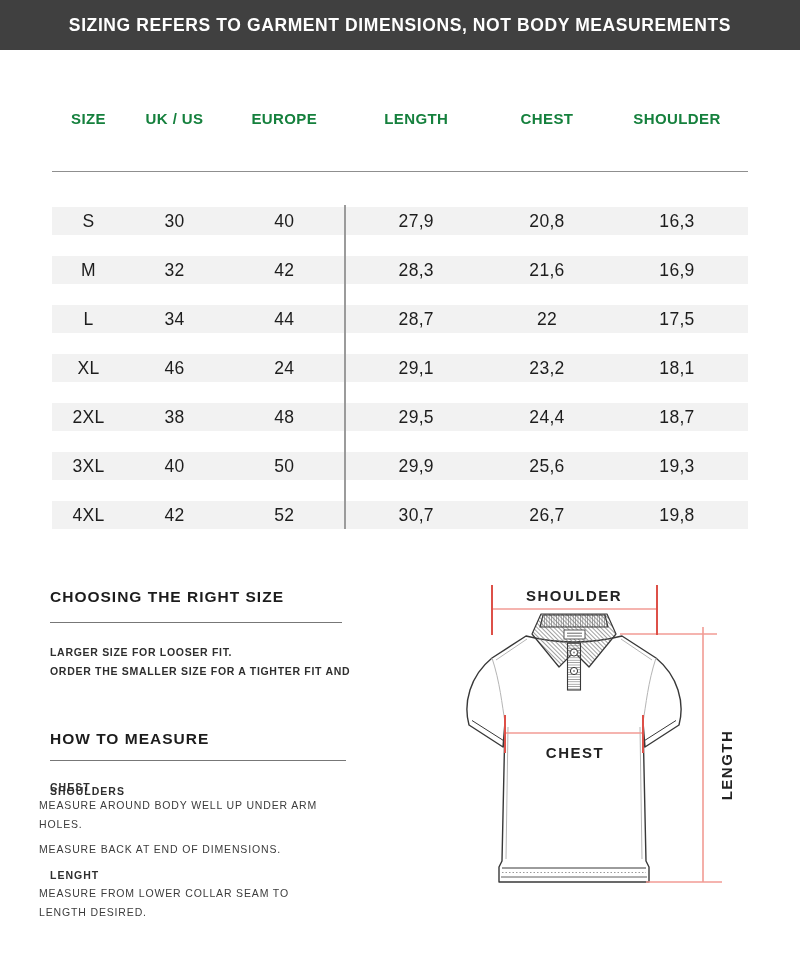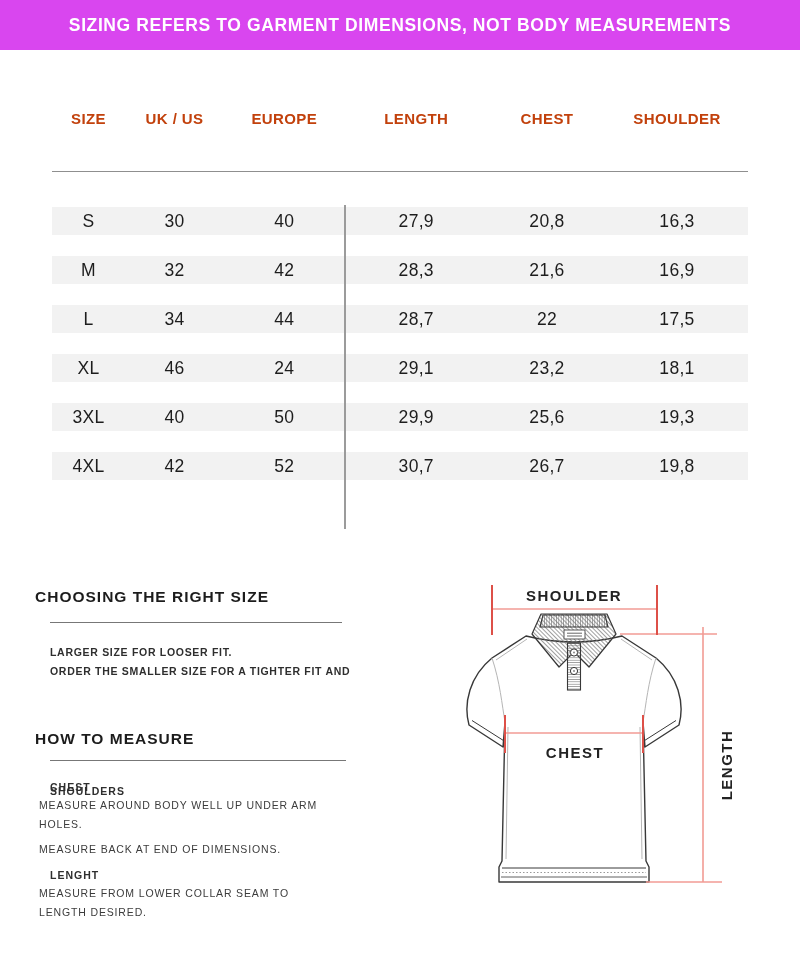--- a/index.html
+++ b/index.html
@@ -1,41 +1,41 @@
 <!DOCTYPE html>
 <html><head>
 <meta charset="utf-8">
 <style>
   html,body{margin:0;padding:0}
   body{
     width:800px;height:956px;position:relative;background:#fff;
     font-family:"Liberation Sans",sans-serif;overflow:hidden;
   }
   .banner{
-    position:absolute;left:0;top:0;width:800px;height:50px;background:#d946ef;
+    position:absolute;left:0;top:0;width:800px;height:50px;background:#404040;
     display:flex;align-items:center;justify-content:center;
   }
   .banner span{color:#fff;font-weight:700;font-size:17.5px;letter-spacing:.6px}
 
   .thead{
     position:absolute;left:52px;top:110px;width:696px;display:grid;
     grid-template-columns:73px 99px 120.5px 143.5px 118px 142px;
   }
-  .thead div{text-align:center;font-weight:700;font-size:15px;letter-spacing:.4px;color:#c2410c}
+  .thead div{text-align:center;font-weight:700;font-size:15px;letter-spacing:.4px;color:#15803d}
   .hrule{position:absolute;left:52px;top:171px;width:696px;height:1px;background:#8f8f8f}
 
   .rows{position:absolute;left:52px;top:207px;width:696px;display:flex;flex-direction:column;gap:21px}
   .trow{
     height:28px;background:#f2f2f2;display:grid;align-items:center;
     grid-template-columns:73px 99px 120.5px 143.5px 118px 142px;
   }
   .trow div{text-align:center;font-size:17.5px;color:#1d1d1d;letter-spacing:.3px}
   .vdiv{position:absolute;left:344px;top:205px;width:2px;height:324px;background:#9b9b9b}
 
-  .sec-title{position:absolute;left:35px;font-size:15.5px;font-weight:700;letter-spacing:1px;color:#1c1c1c;white-space:nowrap}
+  .sec-title{position:absolute;left:50px;font-size:15.5px;font-weight:700;letter-spacing:1px;color:#1c1c1c;white-space:nowrap}
   .rule2{position:absolute;left:50px;height:1px;background:#777}
   .smallbold{position:absolute;left:50px;font-weight:700;font-size:10.5px;letter-spacing:.7px;color:#2e2e2e;line-height:18.6px;white-space:nowrap}
   .smallreg{position:absolute;left:39px;font-weight:400;font-size:10.5px;letter-spacing:.85px;color:#3c3c3c;line-height:18.5px}
   .w300{width:300px;white-space:normal}
 
   .shirt{position:absolute;left:440px;top:575px}
   .shirt text{font-family:"Liberation Sans",sans-serif;font-weight:700;fill:#232323}
 </style>
 </head>
 <body>
@@ -79,20 +79,28 @@
     <div>22</div>
     <div>17,5</div>
   </div>
   <div class="trow">
     <div>XL</div>
     <div>46</div>
     <div>24</div>
     <div>29,1</div>
     <div>23,2</div>
     <div>18,1</div>
+  </div>
+  <div class="trow">
+    <div>2XL</div>
+    <div>38</div>
+    <div>48</div>
+    <div>29,5</div>
+    <div>24,4</div>
+    <div>18,7</div>
   </div>
   <div class="trow">
     <div>3XL</div>
     <div>40</div>
     <div>50</div>
     <div>29,9</div>
     <div>25,6</div>
     <div>19,3</div>
   </div>
   <div class="trow">

